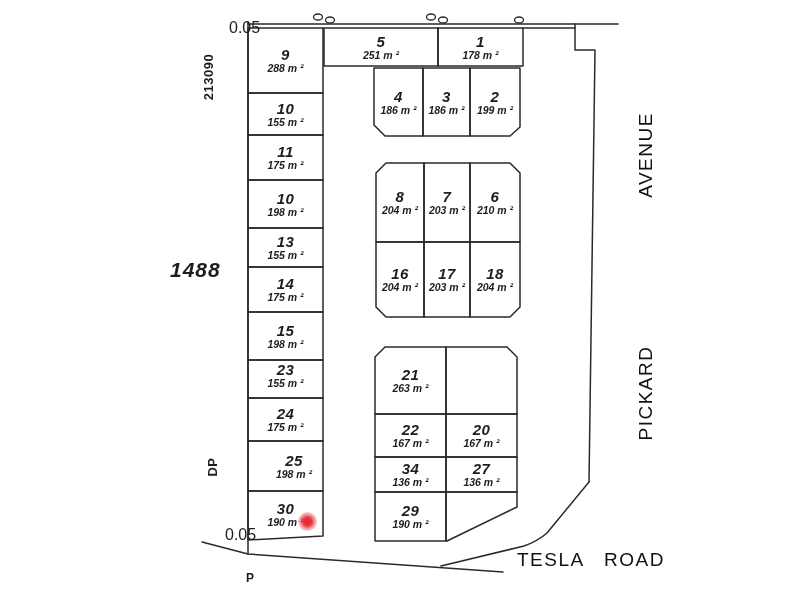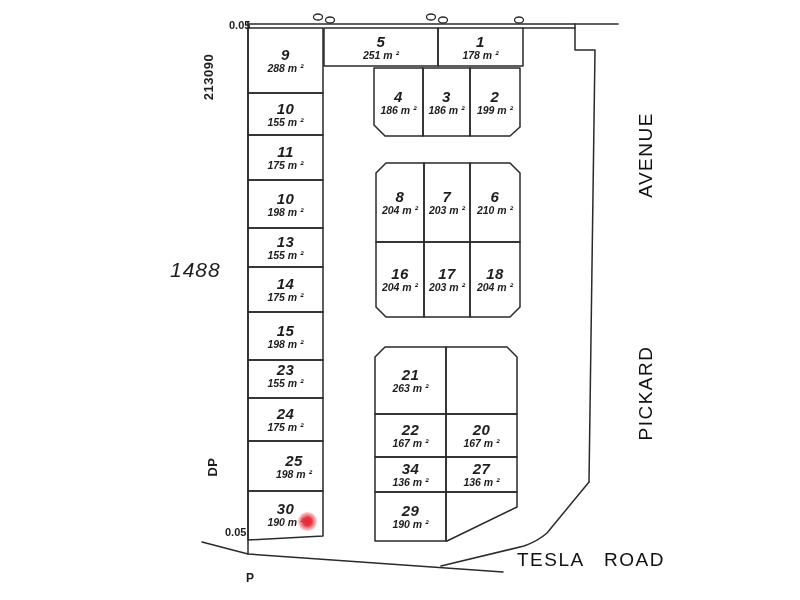--- a/index.html
+++ b/index.html
@@ -10,22 +10,22 @@
   #linework{position:absolute;left:0;top:0;}
   .lot-label{
     position:absolute;display:flex;flex-direction:column;align-items:center;justify-content:center;
     text-align:center;pointer-events:none;
   }
   .lot-num{font-size:15px;font-weight:bold;font-style:italic;line-height:15px;color:#1d1d1d;letter-spacing:.5px;}
   .lot-area{font-size:10.5px;font-weight:bold;font-style:italic;line-height:12px;color:#1d1d1d;}
   .txt{position:absolute;white-space:nowrap;color:#1d1d1d;}
   .vtext{transform:translate(-50%,-50%) rotate(-90deg);}
   .street{font-size:19px;letter-spacing:1.5px;color:#111;}
-  .dim{font-size:11px;font-weight:bold;}
-  .plan-num{font-size:21px;font-weight:normal;font-style:italic;letter-spacing:1px;}
+  .dim{font-size:16px;font-weight:normal;}
+  .plan-num{font-size:21px;font-weight:bold;font-style:italic;letter-spacing:1px;}
   .dp{font-size:13px;font-weight:bold;letter-spacing:.5px;}
   #marker{
     position:absolute;left:298px;top:512px;width:19px;height:19px;border-radius:50%;
     background:radial-gradient(circle,#e6273a 0%,#e6343c 30%,rgba(235,80,95,.55) 55%,rgba(240,120,130,.25) 75%,rgba(255,255,255,0) 100%);
   }
   .corner-letter{font-size:12px;font-weight:bold;}
 </style>
 </head>
 <body>
 

